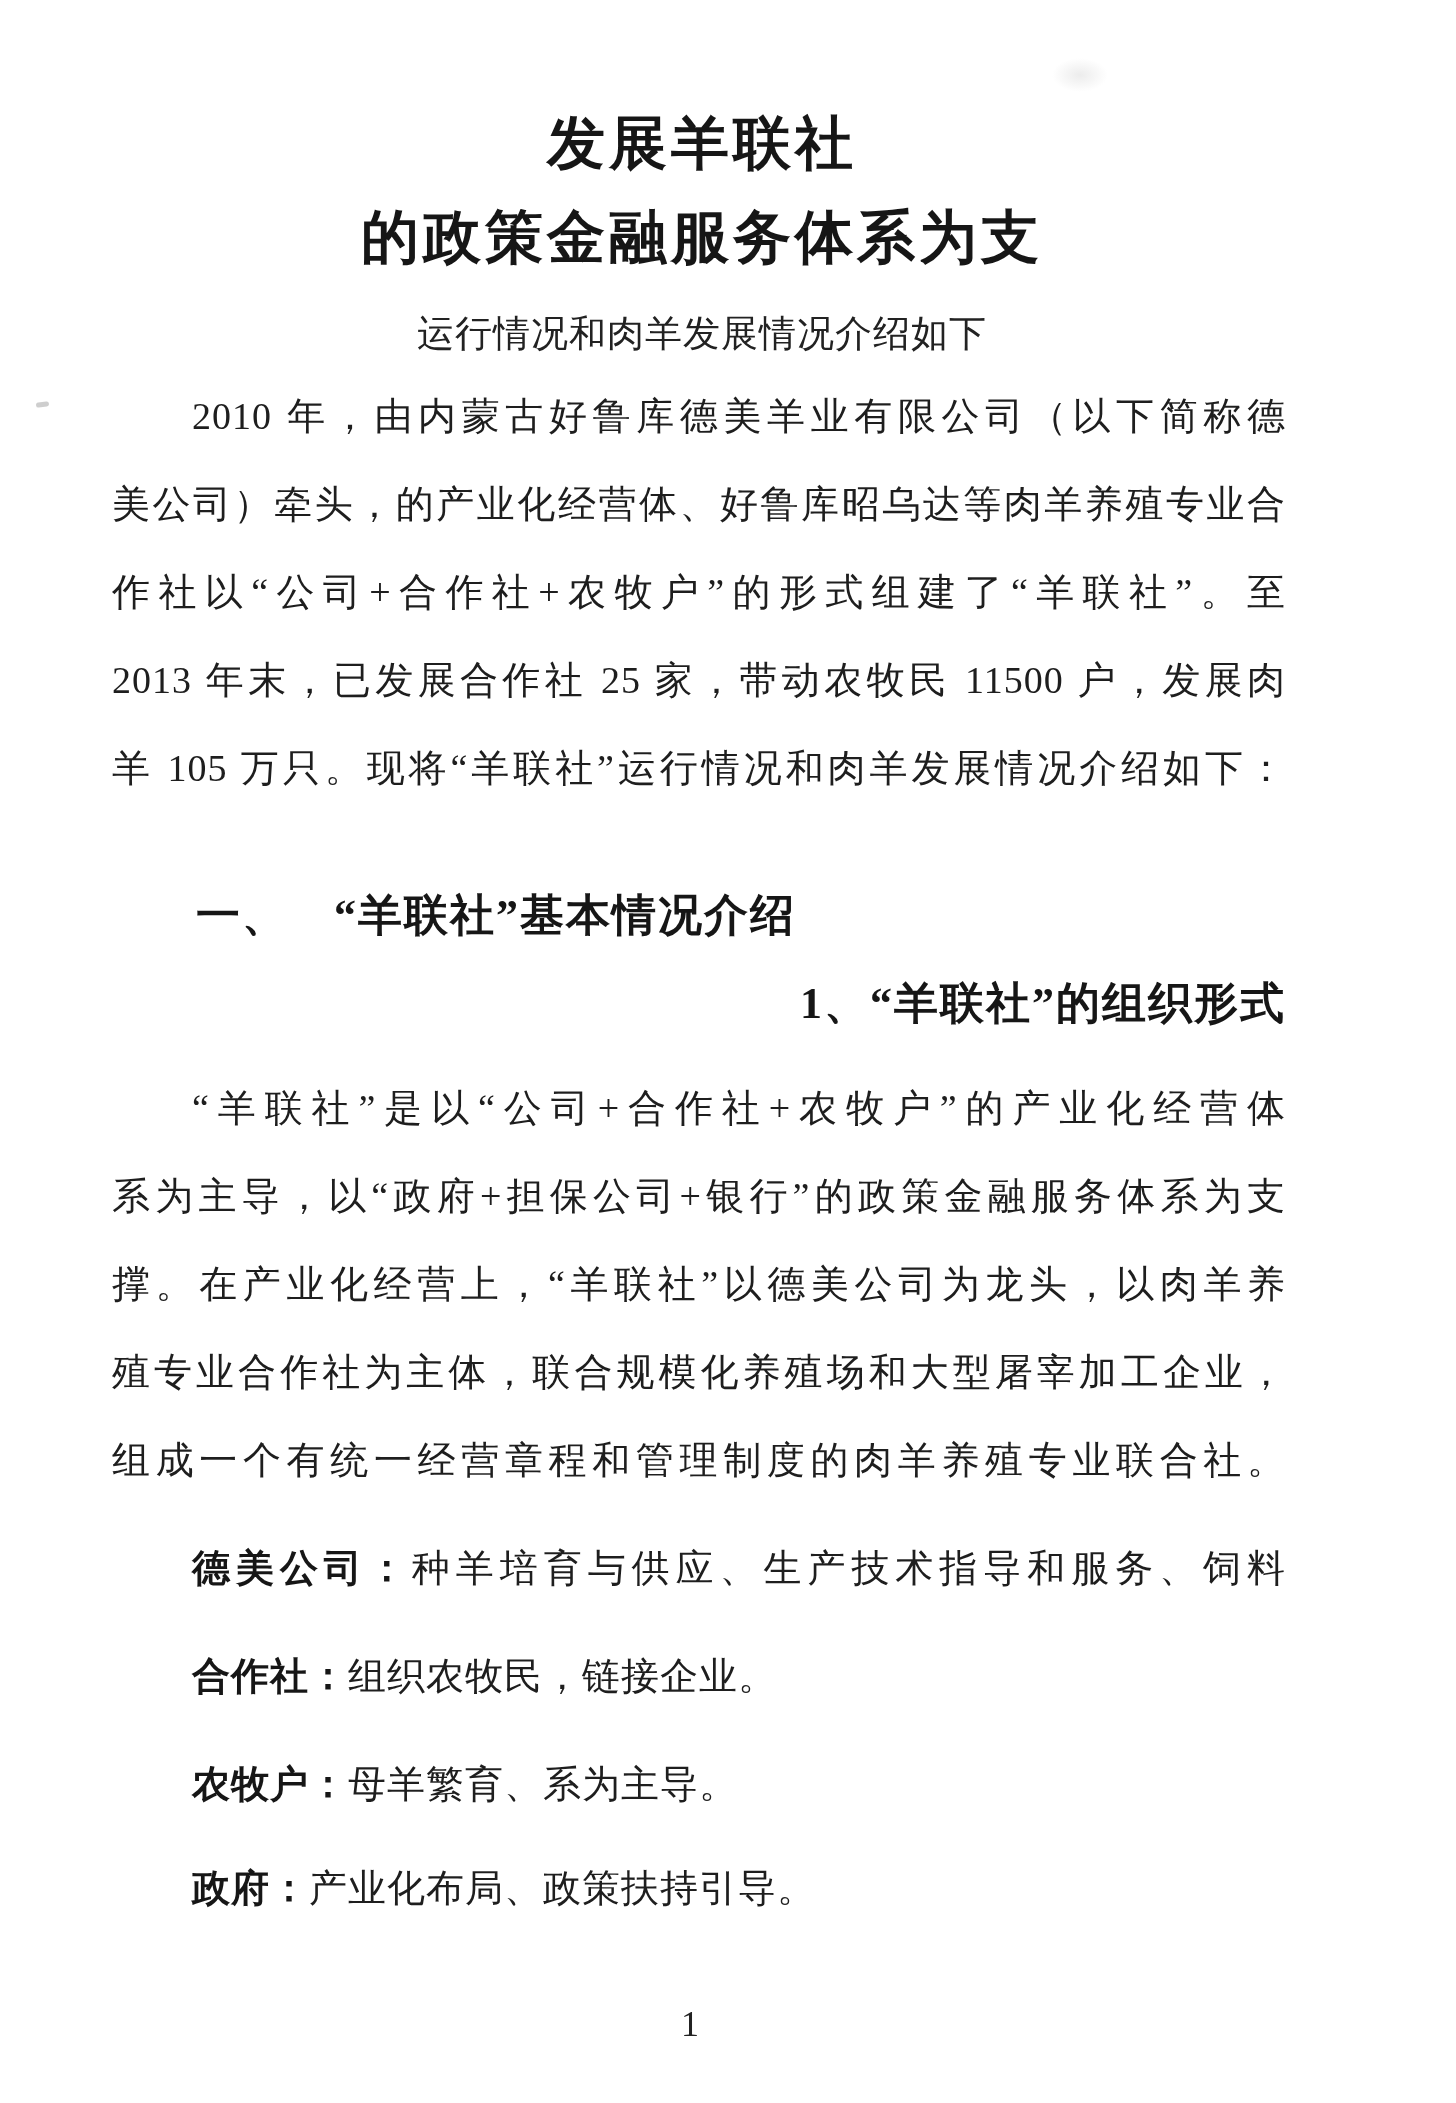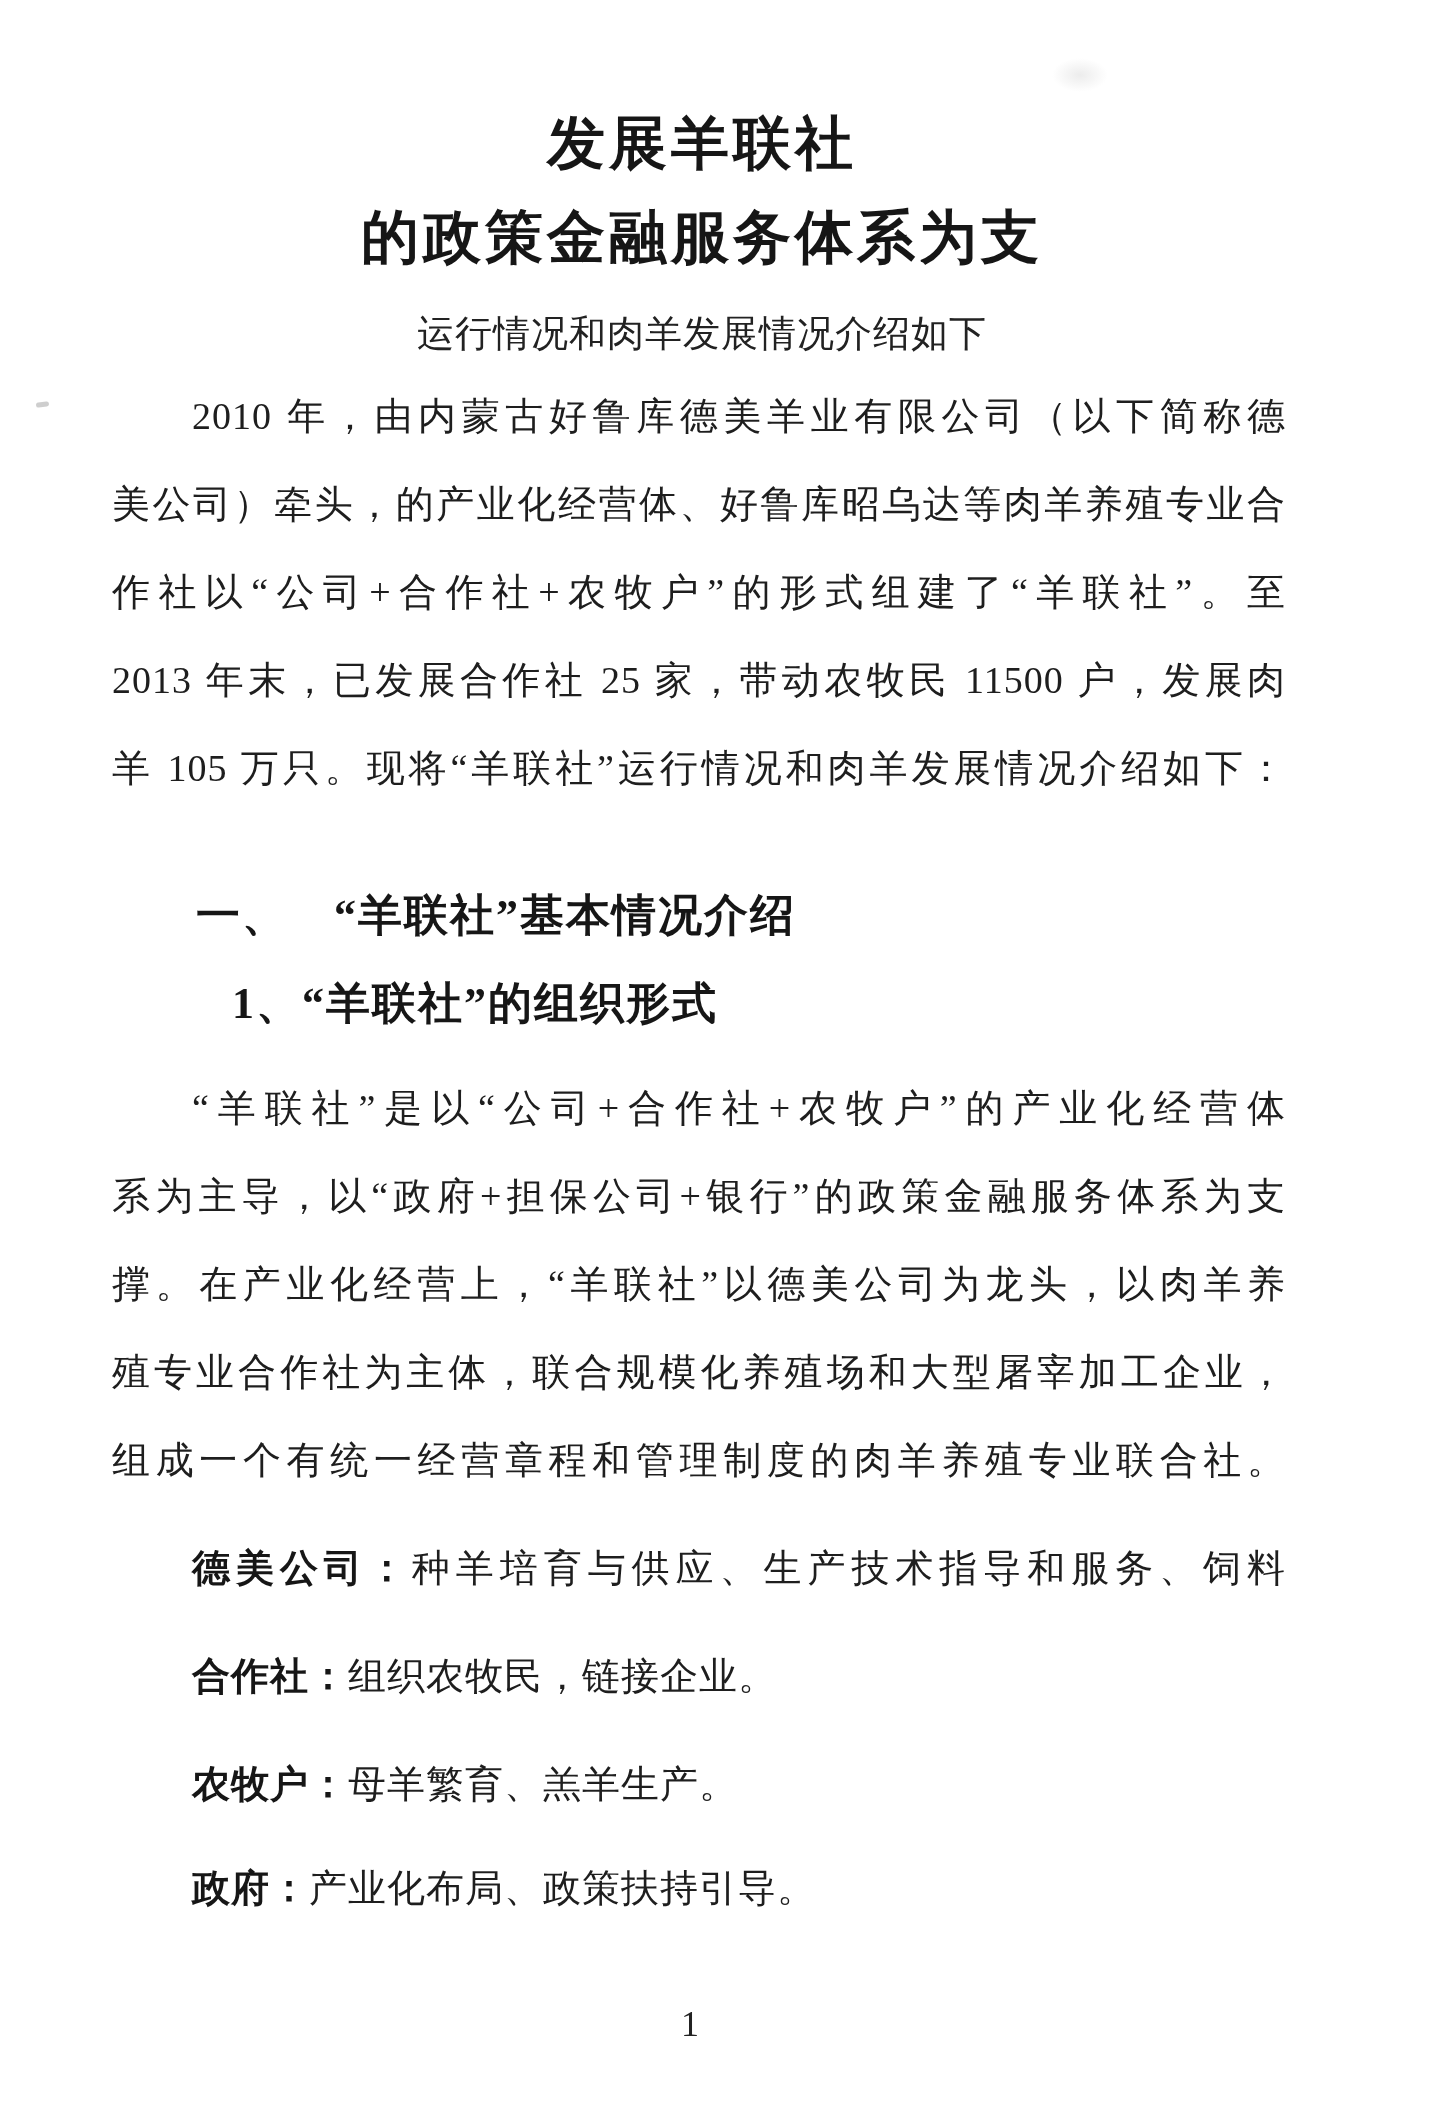--- a/index.html
+++ b/index.html
@@ -57,21 +57,21 @@
   .gap-md { margin-top: 20px; }
   .heading {
     font-size: 44px;
     font-weight: bold;
     line-height: 88px;
     letter-spacing: 2px;
     color: #161616;
     white-space: nowrap;
   }
   .h1 { padding-left: 84px; }
-  .h2 { padding-left: 120px; }
+  .h2 { padding-left: 120px; text-align: right; }
   .role-label { font-weight: bold; color: #161616; }
 
   .page-number {
     position: absolute;
     top: 2000px;
     left: 640px;
     width: 100px;
     text-align: center;
     font-size: 36px;
     line-height: 48px;
@@ -126,21 +126,21 @@
 
     <div class="para gap-md">
       <div class="line fill indent"><span class="role-label">德美公司：</span><span>种羊培育与供应、生产技术指导和服务、饲料</span></div>
     </div>
 
     <div class="para gap-md">
       <div class="line indent"><span class="role-label">合作社：</span><span>组织农牧民，链接企业。</span></div>
     </div>
 
     <div class="para gap-md">
-      <div class="line indent"><span class="role-label">农牧户：</span><span>母羊繁育、羔羊生产。</span></div>
+      <div class="line indent"><span class="role-label">农牧户：</span><span>母羊繁育、系为主导。</span></div>
     </div>
 
     <div class="para gap-sm">
       <div class="line indent"><span class="role-label">政府：</span><span>产业化布局、政策扶持引导。</span></div>
     </div>
 
   </div>
 
   <div class="page-number">1</div>
 

